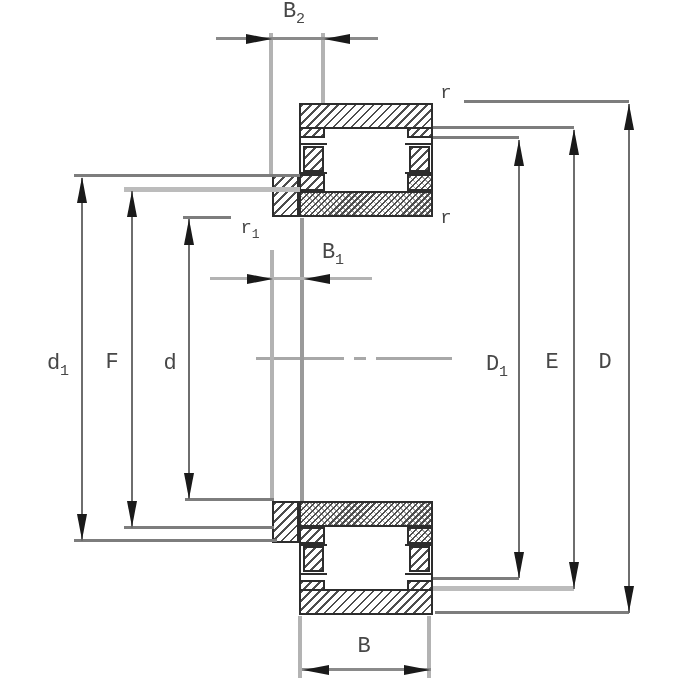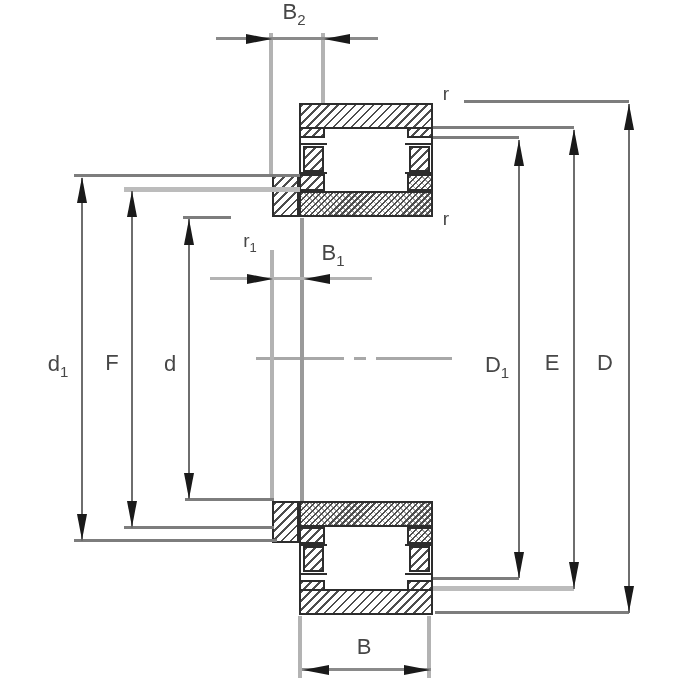--- a/index.html
+++ b/index.html
@@ -1,18 +1,18 @@
 <!DOCTYPE html>
 <html style="--background: #ffffff; --outline: #2d2d2d; --hatch: #4d4d4d; --dim_line: #8a8a8a; --dim_vertical: #6e6e6e; --connector: #7d7d7d; --connector_light: #bcbcbc; --ext_line: #b3b3b3; --ext_line_dark: #9a9a9a; --arrow: #1a1a1a; --label: #474747; --centerline: #a8a8a8;"><head>
 <meta charset="utf-8">
 <style>
   html,body{margin:0;padding:0;background:#ffffff;}
   #stage{
     position:relative;width:680px;height:680px;background:var(--background,#fff);
-    font-family:Liberation Sans, sans-serif;overflow:hidden;
+    font-family:Liberation Mono, monospace;overflow:hidden;
   }
   
   .part{position:absolute;box-sizing:border-box;border:2px solid var(--outline,#2d2d2d);background-color:#fff;}
   .hatchA{background-image:repeating-linear-gradient(135deg,var(--hatch,#4d4d4d) 0,var(--hatch,#4d4d4d) 1.7px,transparent 1.7px,transparent 6.3px);}
   .hatchB{background-image:
       repeating-linear-gradient(135deg,var(--hatch,#4d4d4d) 0,var(--hatch,#4d4d4d) 1.7px,transparent 1.7px,transparent 4.3px),
       repeating-linear-gradient(45deg,rgba(63,63,63,.5) 0,rgba(63,63,63,.5) 1.2px,transparent 1.2px,transparent 4.3px);}
   .fl{position:absolute;background:var(--outline,#2d2d2d);}
   .cline{position:absolute;height:2px;background:var(--outline,#2d2d2d);}
   
@@ -92,21 +92,21 @@
   <div class="arr left" style="left:304px;top:274px;"></div>
   <div class="lbl" style="left:333px;top:255px;"><span>B</span><sub>1</sub></div>
 
   <div class="dim" style="left:302px;top:668px;width:129px;"></div>
   <div class="arr left" style="left:303px;top:665px;"></div>
   <div class="arr right" style="left:404px;top:665px;"></div>
   <div class="lbl" style="left:364px;top:649px;"><span>B</span><sub></sub></div>
 
   <div class="lbl sm" style="left:446px;top:95px;"><span>r</span><sub></sub></div>
   <div class="lbl sm" style="left:446px;top:220px;"><span>r</span><sub></sub></div>
-  <div class="lbl sm" style="left:250px;top:242px;"><span>r</span><sub>1</sub></div>
+  <div class="lbl sm" style="left:250px;top:230px;"><span>r</span><sub>1</sub></div>
 
   <div class="conn" style="left:74px;top:174px;width:226px;"></div>
   <div class="conn" style="left:74px;top:539px;width:203px;"></div>
   <div class="dimv" style="left:81px;top:178px;height:363px;"></div>
   <div class="arr up" style="left:77px;top:177px;"></div>
   <div class="arr down" style="left:77px;top:514px;"></div>
   <div class="lbl" style="left:58px;top:366px;"><span>d</span><sub>1</sub></div>
 
   <div class="connT" style="left:124px;top:187px;width:176px;"></div>
   <div class="conn" style="left:124px;top:526px;width:150px;"></div>

